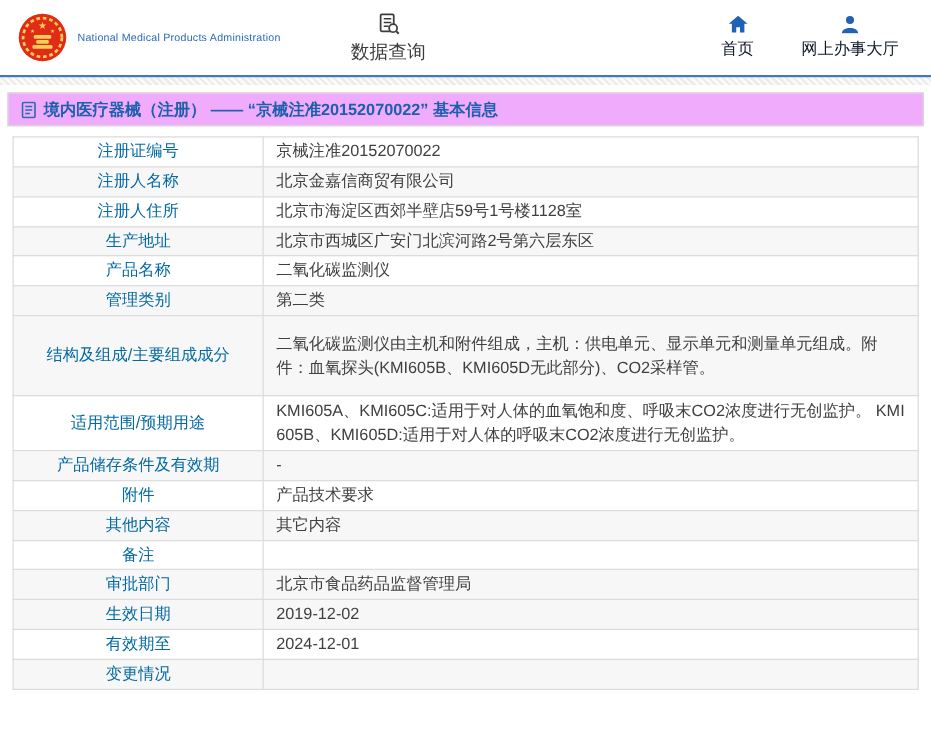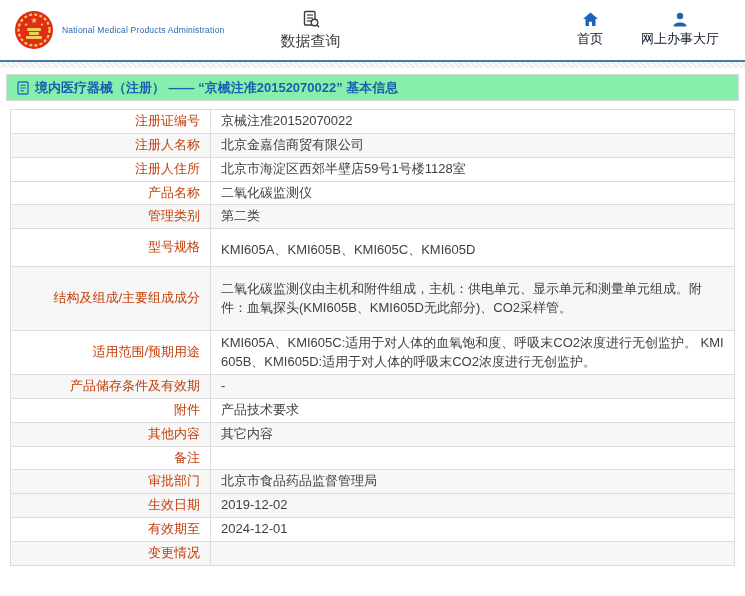--- a/index.html
+++ b/index.html
@@ -32,21 +32,21 @@
   .nav-item .nav-label { font-size: 13px; color: #0f172a; }
   
   .blue-line { height: 2px; background: #4679b2; }
   .hatch-strip {
     height: 6px;
     background: repeating-linear-gradient(45deg, #ececec 0 2px, #fafafa 2px 4px);
   }
   
   .breadcrumb {
     margin: 6px 6px 8px 6px; height: 27px;
-    border: 1px solid #d8d8d8; background: #86efac;
+    border: 1px solid #d8d8d8; background: #f0abfc;
     display: flex; align-items: center; gap: 6px; padding: 0 10px;
     font-size: 13px; font-weight: bold; color: #1b5fae;
   }
   
   .info-table {
     width: 725px; margin: 0 10px;
     border-collapse: collapse; table-layout: fixed;
     font-size: 13px;
   }
   .info-table tr { height: 22px; }
@@ -54,21 +54,21 @@
   .info-table tr.r-model  { height: 33px; }
   .info-table tr.r-struct { height: 64px; }
   .info-table tr.r-scope  { height: 44px; }
   .info-table td {
     border: 1px solid #dcdcdc;
     padding: 2px 10px;
     line-height: 1.45;
     vertical-align: middle;
   }
   .label-cell {
-    width: 200px; text-align: right; color: #c2410c;
+    width: 200px; text-align: center; color: #0369a1;
     white-space: nowrap;
   }
   .value-cell { color: #404040; word-break: break-all; }
   .value-cell.v-low { padding-top: 12px; vertical-align: bottom; padding-bottom: 6px; }
 </style>
 </head>
 <body>
 
 <header class="site-header">
   <div class="logo-block">
@@ -138,31 +138,31 @@
         <td class="value-cell"><span>京械注准20152070022</span></td>
       </tr>
       <tr class="alt">
         <td class="label-cell"><span>注册人名称</span></td>
         <td class="value-cell"><span>北京金嘉信商贸有限公司</span></td>
       </tr>
       <tr>
         <td class="label-cell"><span>注册人住所</span></td>
         <td class="value-cell"><span>北京市海淀区西郊半壁店59号1号楼1128室</span></td>
       </tr>
+      <tr class="alt">
+        <td class="label-cell"><span>生产地址</span></td>
+        <td class="value-cell"><span>北京市西城区广安门北滨河路2号第六层东区</span></td>
+      </tr>
       <tr>
         <td class="label-cell"><span>产品名称</span></td>
         <td class="value-cell"><span>二氧化碳监测仪</span></td>
       </tr>
       <tr class="alt">
         <td class="label-cell"><span>管理类别</span></td>
         <td class="value-cell"><span>第二类</span></td>
-      </tr>
-      <tr class="r-model">
-        <td class="label-cell"><span>型号规格</span></td>
-        <td class="value-cell v-low"><span>KMI605A、KMI605B、KMI605C、KMI605D</span></td>
       </tr>
       <tr class="alt r-struct">
         <td class="label-cell"><span>结构及组成/主要组成成分</span></td>
         <td class="value-cell"><span>二氧化碳监测仪由主机和附件组成，主机：供电单元、显示单元和测量单元组成。附件：血氧探头(KMI605B、KMI605D无此部分)、CO2采样管。</span></td>
       </tr>
       <tr class="r-scope">
         <td class="label-cell"><span>适用范围/预期用途</span></td>
         <td class="value-cell"><span>KMI605A、KMI605C:适用于对人体的血氧饱和度、呼吸末CO2浓度进行无创监护。 KMI605B、KMI605D:适用于对人体的呼吸末CO2浓度进行无创监护。</span></td>
       </tr>
       <tr class="alt">

